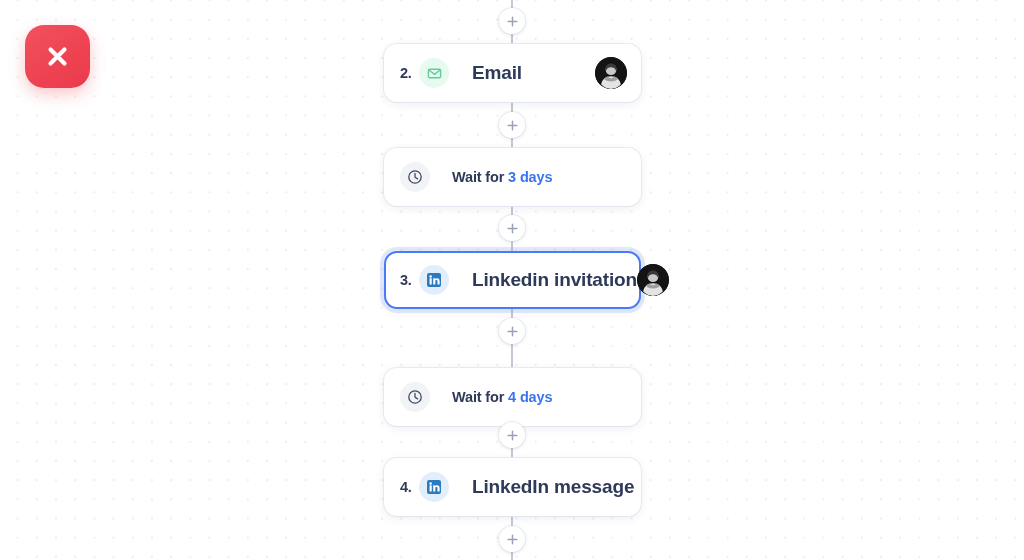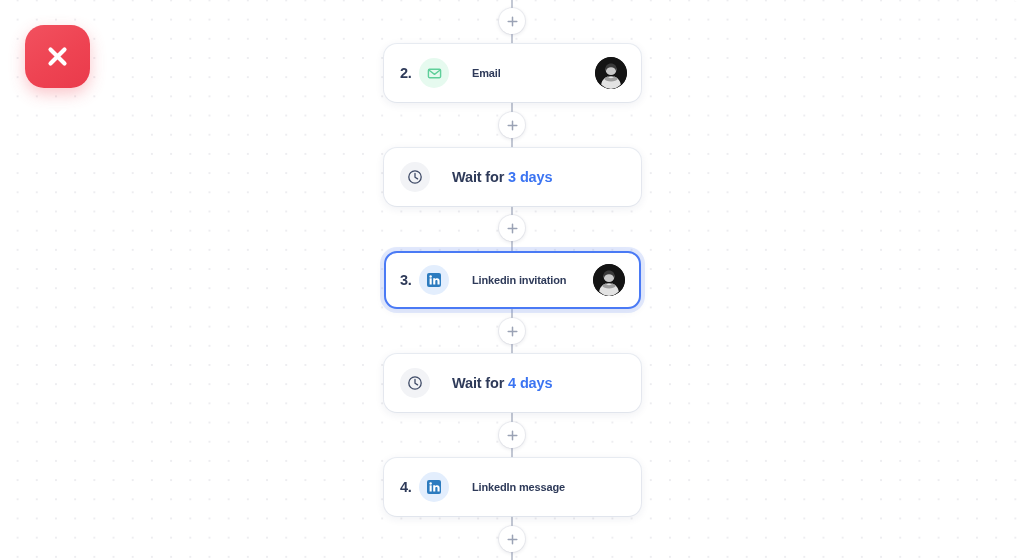--- a/index.html
+++ b/index.html
@@ -111,21 +111,21 @@
     display: flex;
     align-items: center;
     justify-content: center;
     margin-right: 0;
   }
   .icon-badge.email    { background: #e6faef; }
   .icon-badge.linkedin { background: #e3eefd; }
   .icon-badge.clock    { background: #f2f3f6; }
 
   .card-label {
-    font-size: 11px;
+    font-size: 19px;
     font-weight: 700;
     color: #2e3a59;
     margin-left: 23px;
     letter-spacing: -0.15px;
     white-space: nowrap;
   }
 
   .wait-label {
     font-size: 14.5px;
     font-weight: 700;
@@ -237,21 +237,21 @@
       <svg width="32" height="32" viewBox="0 0 32 32">
         <circle cx="16" cy="16" r="16" fill="#141414"></circle>
         <circle cx="16" cy="12.6" r="5.4" fill="#c9c9c9"></circle>
         <path d="M16 6.6c-3.4 0-5.6 2.3-5.6 5.3 0 .9.2 1.7.5 2.4.6-2.6 2.4-4.1 5.1-4.1 2.7 0 4.5 1.5 5.1 4.1.3-.7.5-1.5.5-2.4 0-3-2.2-5.3-5.6-5.3z" fill="#3a3a3a"></path>
         <path d="M16 19.2c-5.2 0-9.1 3.2-9.8 8.3A16 16 0 0 0 16 32a16 16 0 0 0 9.8-4.5c-.7-5.1-4.6-8.3-9.8-8.3z" fill="#e3e3e3"></path>
         <path d="M12.8 19.6c1 2.2 5.4 2.2 6.4 0 1.5.4 2.8 1.1 3.7 2.1-1.1 1.7-3.7 2.7-6.9 2.7s-5.8-1-6.9-2.7c.9-1 2.2-1.7 3.7-2.1z" fill="#9e9e9e"></path>
       </svg>
     </span>
   </div>
 
-  <div class="card wait" style="top:354px">
+  <div class="card wait" style="top:368px">
     <span class="icon-badge clock">
       <svg width="16" height="16" viewBox="0 0 16 16">
         <circle cx="8" cy="8" r="6.2" fill="none" stroke="#3e4a66" stroke-width="1.3"></circle>
         <path d="M8 4.5V8.2l2.6 1.7" fill="none" stroke="#3e4a66" stroke-width="1.3" stroke-linecap="round" stroke-linejoin="round"></path>
       </svg>
     </span>
     <span class="wait-label"><span>Wait for </span><span class="dur">4 days</span></span>
   </div>
 
   <div class="card action" style="top:458px">

